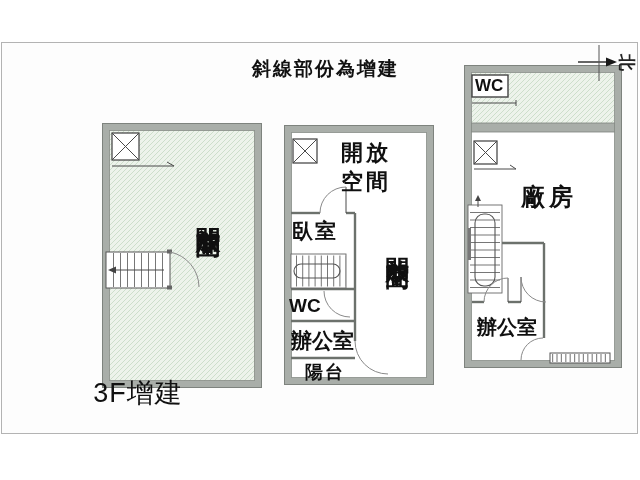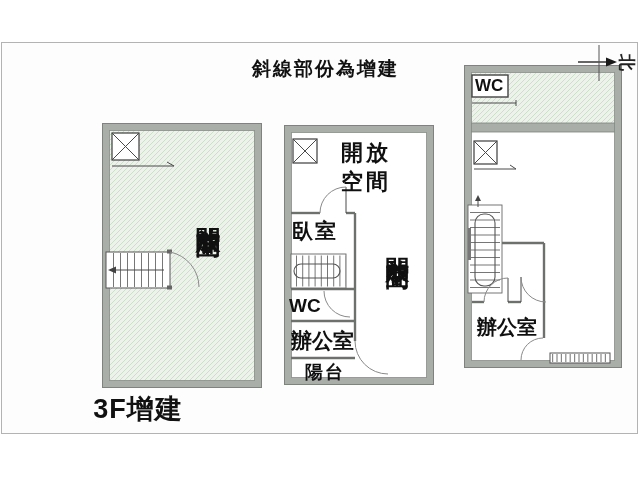--- a/index.html
+++ b/index.html
@@ -14,21 +14,21 @@
   .note{position:absolute;left:252px;top:56px;font-size:19px;font-weight:700;
         letter-spacing:2px;white-space:nowrap;z-index:6;}
   .compass{position:absolute;left:572px;top:42px;z-index:6;}
   .plan{position:absolute;margin-left:44px;}
   .plan svg{position:absolute;left:0;top:0;}
   .plan-3f{left:58px;top:123px;width:160px;height:265px;}
   .plan-2f{left:240px;top:125px;width:150px;height:260px;}
   .plan-1f{left:420px;top:65px;width:158px;height:303px;}
   .room-label{position:absolute;z-index:6;font-weight:700;color:#101010;line-height:1.3;}
   .vtext{writing-mode:vertical-rl;text-orientation:upright;}
-  .floor-label{position:absolute;top:391px;font-size:27px;font-weight:700;
+  .floor-label{position:absolute;top:375px;font-size:27px;font-weight:400;
                text-align:center;z-index:6;letter-spacing:1px;}
   .fl-3f{left:58px;width:160px;}
   .fl-2f{left:240px;width:150px;}
   .fl-1f{left:420px;width:158px;}
   .watermark{position:absolute;left:132px;top:206px;font-size:54px;font-weight:700;
              letter-spacing:6px;white-space:nowrap;color:var(--watermark);
              opacity:0.66;z-index:5;}
   
   .band{fill:none;stroke:var(--wall);}
   .edge{fill:none;stroke:var(--wall-edge);stroke-width:1;}
@@ -174,19 +174,20 @@
         <line x1="57" y1="212" x2="57" y2="237" class="tl"></line>
         <path d="M 57 212 A 25 25 0 0 0 82 237" class="arc"></path>
       </g>
       <path d="M 57 295 A 22 22 0 0 1 79 273" class="arc"></path>
       <g>
         <rect x="86" y="288" width="60" height="10" class="wf" stroke="#555" stroke-width="1"></rect>
         <line x1="88" y1="293" x2="144" y2="293" stroke="#888" stroke-width="8" stroke-dasharray="1.2 3.2"></line>
       </g>
     </svg>
     <div class="room-label" style="left:11px;top:10px;font-size:17px;">WC</div>
+    <div class="room-label" style="left:57px;top:116px;font-size:24px;letter-spacing:4px;">廠房</div>
     <div class="room-label" style="left:13px;top:249px;font-size:20px;">辦公室</div>
   </div>
 
   <div class="floor-label fl-3f">3F增建</div>
 
 
 </div>
 
 </body></html>

